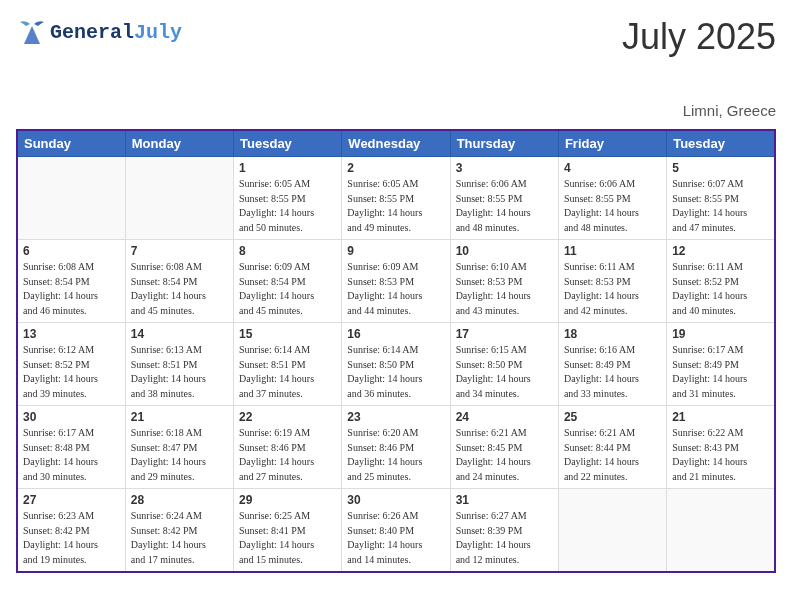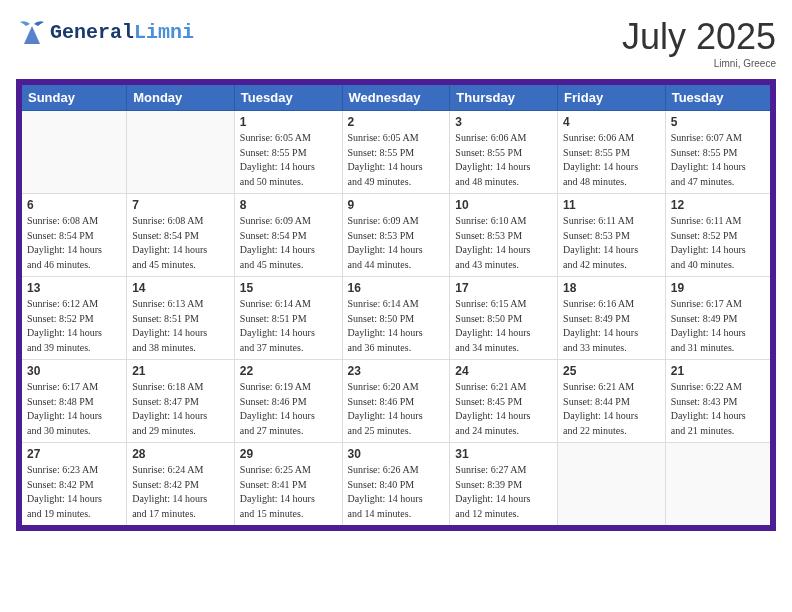--- a/index.html
+++ b/index.html
@@ -23,27 +23,28 @@
     }
     .title-block {
       text-align: right;
     }
     .month-year {
       font-size: 36px;
       color: #333;
       font-weight: normal;
     }
     .location {
-      font-size: 10px;
+      font-size: 15px;
       color: #555;
+      margin-top: 44px;
     }
     .calendar {
       width: 100%;
       border-collapse: collapse;
-      border: 6px solid #4c1d95;
+      border: 2px solid #4c1d95;
       padding-left: 6px;
     }
     .calendar th {
       background-color: #3a6cc0;
       color: white;
       text-align: left;
       padding: 5px 6px;
       font-size: 13px;
       border: 1px solid #2a5aaa;
     }
@@ -89,21 +90,21 @@
       <svg width="32" height="32" viewBox="0 0 32 32">
 
         <polygon points="8,28 24,28 16,10" fill="#3a6cc0" opacity="0.85"></polygon>
 
         <path d="M18,8 Q22,4 28,6 Q24,8 22,10 Q20,9 18,8Z" fill="#3a6cc0"></path>
         <path d="M14,8 Q10,4 4,6 Q8,8 10,10 Q12,9 14,8Z" fill="#5a9ad0"></path>
       </svg>
       <div>
         <div style="display:flex; align-items:baseline;">
           <span style="font-size:20px; font-weight:bold; color:#1a3a6b;">General</span>
-          <span style="font-size:20px; font-weight:bold; color:#4a90d9;">Limni</span>
+          <span style="font-size:20px; font-weight:bold; color:#4a90d9;">July</span>
         </div>
       </div>
     </div>
   </div>
   <div class="title-block">
     <div class="month-year">July 2025</div>
     <div class="location">Limni, Greece</div>
   </div>
 </div>
 

